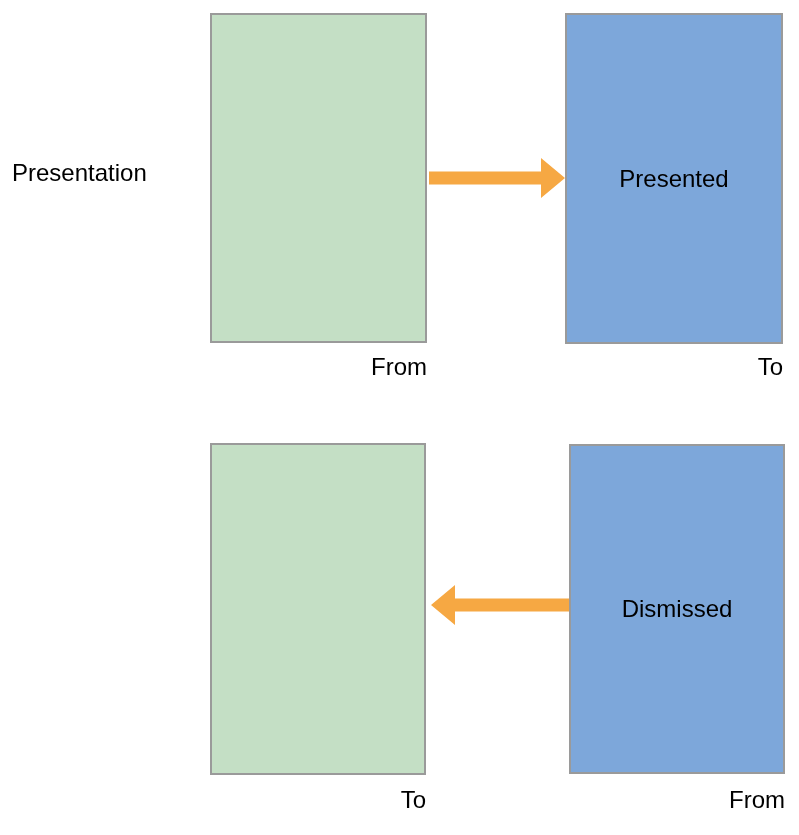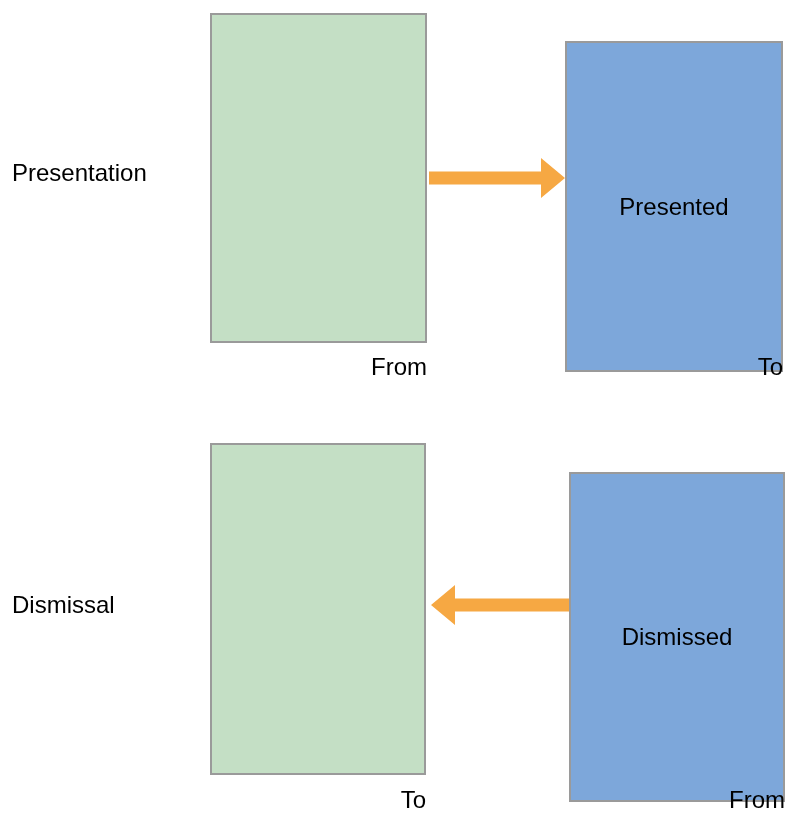--- a/index.html
+++ b/index.html
@@ -25,21 +25,21 @@
   .box {
     position: absolute;
     box-sizing: border-box;
     border: 2px solid var(--box-border, #9a9a9a);
     display: flex;
     align-items: center;
     justify-content: center;
     font-size: 24px;
   }
   .box.green { background: var(--box-green, #c4dfc5); }
-  .box.blue  { background: var(--box-blue, #7da7da); margin-top: 28px; }
+  .box.blue  { background: var(--box-blue, #7da7da); }
   .caption {
     position: absolute;
     font-size: 24px;
     line-height: 28px;
     text-align: right;
   }
   .arrow { position: absolute; display: block; }
   .arrow polygon { fill: var(--arrow, #f6a843); }
 
   
@@ -74,21 +74,20 @@
   </svg>
 
   <div class="box blue" id="row1-blue">
     <span>Presented</span>
   </div>
 
   <div class="caption" id="row1-caption-left">From</div>
 
   <div class="caption" id="row1-caption-right">To</div>
 
-  <div class="row-label" id="row2-label">Dismissal</div>
 
   <div class="box green" id="row2-green">
     <span></span>
   </div>
 
   <svg class="arrow" id="row2-arrow" width="138" height="40" viewBox="0 0 138 40" aria-hidden="true">
     <polygon points="138,13.5 24,13.5 24,0 0,20 24,40 24,26.5 138,26.5"></polygon>
   </svg>
 
   <div class="box blue" id="row2-blue">

